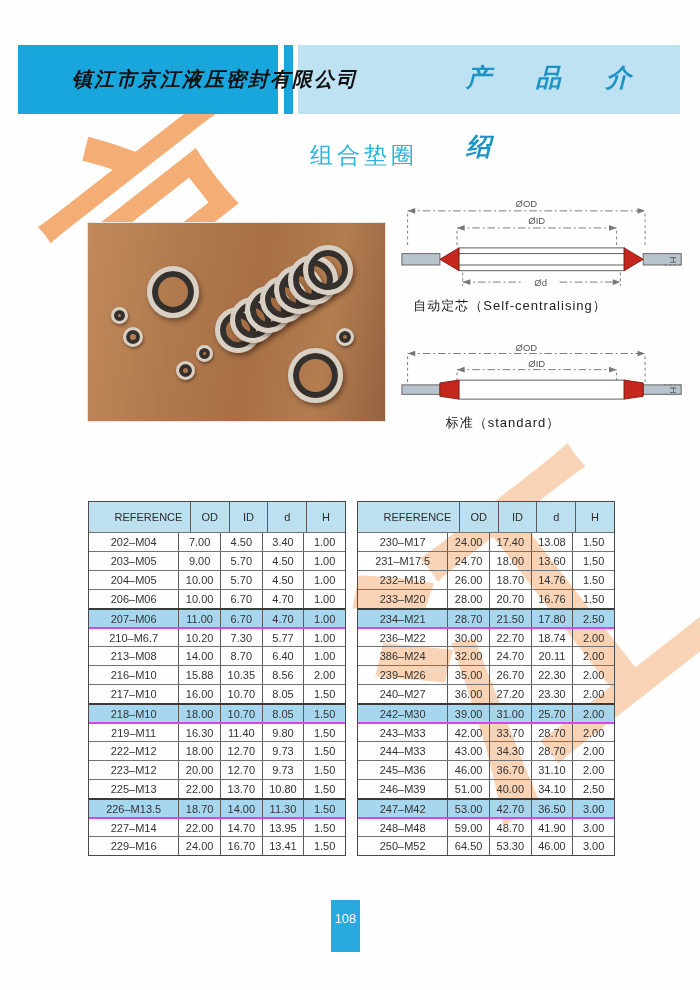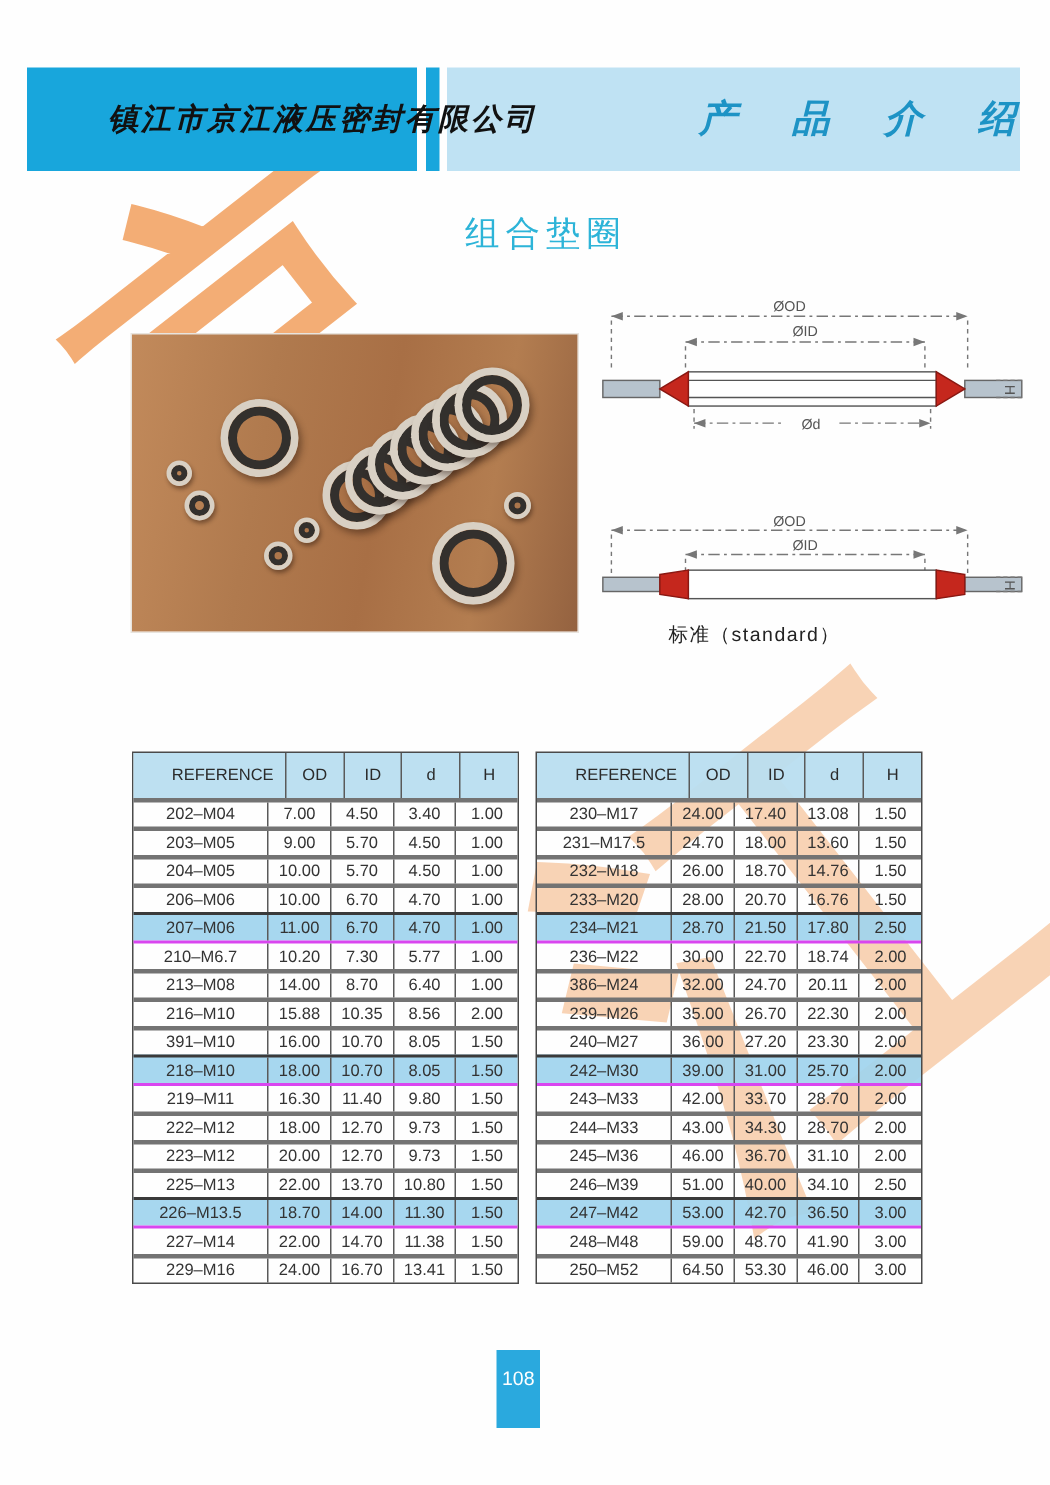--- a/index.html
+++ b/index.html
@@ -15,21 +15,21 @@
   .band-strip { position:absolute; left:284px; top:45px; width:9px;  height:69px; background:#18a6dc; z-index:2; }
   .band-light { position:absolute; left:298px; top:45px; width:382px; height:69px; background:#bfe2f3; z-index:2; }
   .company-name {
     position:absolute; left:72px; top:45px; height:81px; line-height:69px; z-index:3;
     font-size:20px; font-weight:bold; color:#111; letter-spacing:2px;
     font-family:"DejaVu Serif","Liberation Serif",serif; font-style:italic;
   }
   .section-title {
     position:absolute; left:466px; top:45px; height:69px; line-height:69px; z-index:3;
     font-size:25px; font-weight:bold; color:#1d93c5; letter-spacing:15px;
-    font-family:Liberation Sans, sans-serif; font-style:italic;
+    font-family:Liberation Mono, monospace; font-style:italic;
   }
 
   
   .page-title {
     position:absolute; left:0; right:0; top:140px; text-align:center; z-index:2;
     font-size:23px; color:#2db4d8; letter-spacing:4px; font-weight:500;padding-left:28px;
   }
 
   
   .watermark { position:absolute; z-index:1; color:#f2a05e; font-weight:bold; pointer-events:none;
@@ -52,21 +52,21 @@
   .dia-label { position:absolute; z-index:2; font-size:13px; color:#222; text-align:center; letter-spacing:1px; }
   .dim-text { font-size:10px; fill:#555; font-family:"Liberation Sans",sans-serif; }
   .dimline  { stroke:#777; stroke-width:1; fill:none; }
   .bodyline { stroke:#555; stroke-width:1; fill:none; }
 
   
   .data-table { position:absolute; top:501px; width:258px; z-index:2;
                 border:1px solid #4a4a4a; font-size:11px; color:#333; background:transparent; }
   .table-left  { left:88px; }
   .table-right { left:357px; }
-  .trow { display:flex; height:19px; border-top:3px solid #737373; background:transparent; }
+  .trow { display:flex; height:19px; border-top:1px solid #737373; background:transparent; }
   .trow:first-child { border-top:none;padding-left:18px; }
   .thead { height:30px; background:rgba(185,222,240,.95); font-size:11px; color:#2b2b2b; }
   .trow.hl { background:rgba(160,212,238,.92); border-top:2px solid #3a3a3a; }
   .trow.hl + .trow { border-top:2px solid #d946ef; }
   .tcell { display:flex; align-items:center; justify-content:center;
            border-left:1px solid #5a5a5a; overflow:hidden; }
   .tcell:first-child { border-left:none; }
   .c0 { width:90px; } .c1 { width:42px; } .c2 { width:42px; } .c3 { width:42px; } .c4 { width:42px; }
 
   
@@ -137,20 +137,21 @@
     <line class="dimline" x1="66" y1="88" x2="128" y2="88" stroke-dasharray="8 3 2 3"></line>
     <line class="dimline" x1="168" y1="88" x2="232" y2="88" stroke-dasharray="8 3 2 3"></line>
     <polygon points="66,88 74,85 74,91" fill="#777"></polygon>
       <polygon points="232,88 224,85 224,91" fill="#777"></polygon>
     <text class="dim-text" x="148" y="92" text-anchor="middle">Ød</text>
 
     <line class="dimline" x1="278" y1="58" x2="296" y2="58" stroke-dasharray="3 2"></line>
     <line class="dimline" x1="278" y1="70" x2="296" y2="70" stroke-dasharray="3 2"></line>
     <text class="dim-text" x="285" y="68" transform="rotate(90 288 64)">H</text>
   </svg>
+  <div class="dia-label" style="left:400px;top:297px;width:220px;">自动定芯（Self-centralising）</div>
 
   <svg class="diagram" style="left:400px;top:344px;" width="285" height="57" viewBox="0 0 300 60">
 
     <text class="dim-text" x="133" y="7" text-anchor="middle">ØOD</text>
     <line class="dimline" x1="8" y1="10" x2="258" y2="10" stroke-dasharray="8 3 2 3"></line>
     <polygon points="8,10 16,7 16,13" fill="#777"></polygon>
       <polygon points="258,10 250,7 250,13" fill="#777"></polygon>
     <line class="dimline" x1="8" y1="13" x2="8" y2="40" stroke-dasharray="3 3"></line>
     <line class="dimline" x1="258" y1="13" x2="258" y2="40" stroke-dasharray="3 3"></line>
 
@@ -231,21 +232,21 @@
         <div class="tcell c4">1.00</div>
       </div>
       <div class="trow">
         <div class="tcell c0">216–M10</div>
         <div class="tcell c1">15.88</div>
         <div class="tcell c2">10.35</div>
         <div class="tcell c3">8.56</div>
         <div class="tcell c4">2.00</div>
       </div>
       <div class="trow">
-        <div class="tcell c0">391–M10</div>
+        <div class="tcell c0">217–M10</div>
         <div class="tcell c1">16.00</div>
         <div class="tcell c2">10.70</div>
         <div class="tcell c3">8.05</div>
         <div class="tcell c4">1.50</div>
       </div>
       <div class="trow hl">
         <div class="tcell c0">218–M10</div>
         <div class="tcell c1">18.00</div>
         <div class="tcell c2">10.70</div>
         <div class="tcell c3">8.05</div>
@@ -283,21 +284,21 @@
         <div class="tcell c0">226–M13.5</div>
         <div class="tcell c1">18.70</div>
         <div class="tcell c2">14.00</div>
         <div class="tcell c3">11.30</div>
         <div class="tcell c4">1.50</div>
       </div>
       <div class="trow">
         <div class="tcell c0">227–M14</div>
         <div class="tcell c1">22.00</div>
         <div class="tcell c2">14.70</div>
-        <div class="tcell c3">11.38</div>
+        <div class="tcell c3">13.95</div>
         <div class="tcell c4">1.50</div>
       </div>
       <div class="trow">
         <div class="tcell c0">229–M16</div>
         <div class="tcell c1">24.00</div>
         <div class="tcell c2">16.70</div>
         <div class="tcell c3">13.41</div>
         <div class="tcell c4">1.50</div>
       </div>
     </div>

